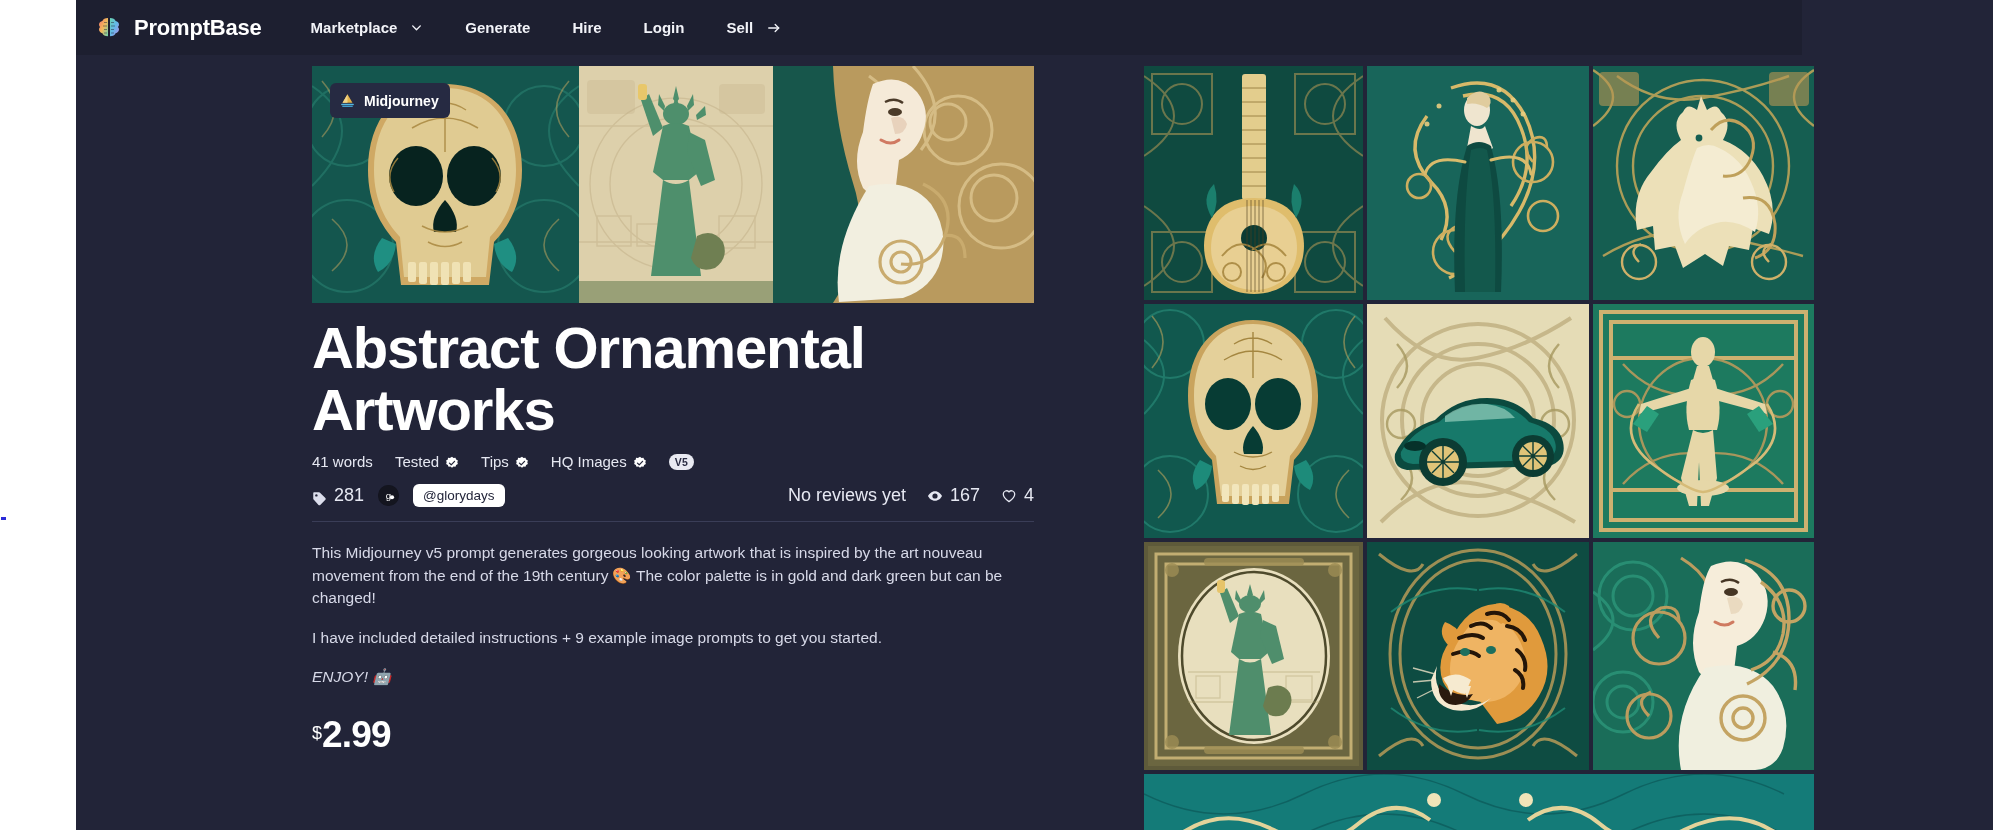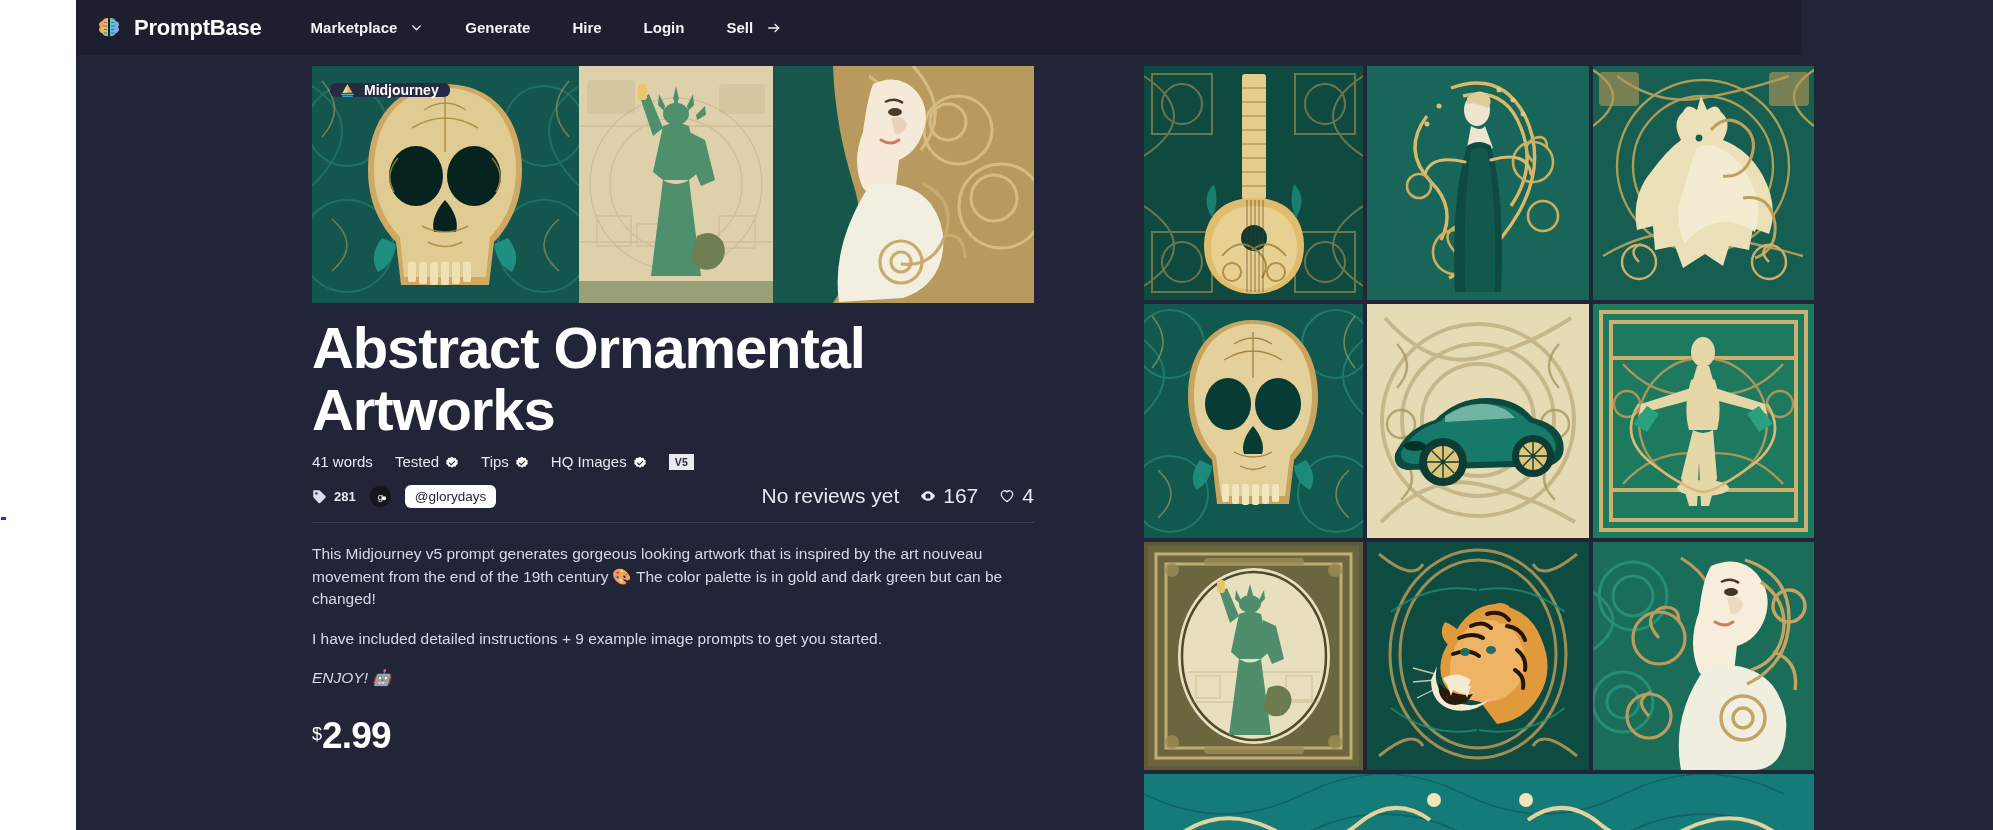--- a/index.html
+++ b/index.html
@@ -58,21 +58,21 @@
   .hero {
     position:relative; width:722px; height:237px; overflow:hidden;
     display:flex;
   }
   .hero-pane { height:237px; position:relative; overflow:hidden; }
   .hero-pane.p1 { width:267px; }
   .hero-pane.p2 { width:194px; }
   .hero-pane.p3 { width:261px; }
 
   .mj-badge {
-    position:absolute; left:18px; top:17px; height:14px;
+    position:absolute; left:18px; top:17px; height:35px;
     background:#262a42; border-radius:6px;
     display:flex; align-items:center; gap:8px; padding:0 11px 0 9px;
     z-index:5;
   }
   .mj-badge-label { color:#ffffff; font-size:14px; font-weight:bold; }
 
   .title {
     margin-top:14px;
     color:#ffffff; font-size:58px; font-weight:bold;
     letter-spacing:-1.1px; line-height:1.07;
@@ -80,39 +80,39 @@
   }
 
   .meta-row {
     margin-top:12px; display:flex; align-items:center; gap:22px;
     color:#e6e8f2; font-size:15px;
   }
   .meta-item { display:flex; align-items:flex-end; gap:6px; white-space:nowrap; }
   .verify-dot { width:14px; height:14px; flex:0 0 14px; }
   .ver-badge {
     background:#e9eaf2; color:#2a2c43; font-size:10.5px; font-weight:bold;
-    border-radius:0; padding:2px 6px; letter-spacing:0.3px;
+    border-radius:8px; padding:2px 6px; letter-spacing:0.3px;
   }
 
   .stats-row {
     margin-top:14px; display:flex; align-items:center;
     padding-bottom:14px; border-bottom:1px solid #3a3d57;
   }
   .stats-left { display:flex; align-items:center; gap:14px; }
-  .tag-count { display:flex; align-items:flex-end; gap:7px; color:#e6e8f2; font-size:13px;font-weight:bold; }
+  .tag-count { display:flex; align-items:flex-end; gap:7px; color:#e6e8f2; font-size:18px; }
   .avatar {
     width:21px; height:21px; border-radius:50%;
     background:#14151f; display:flex; align-items:center; justify-content:center;
     overflow:hidden;
   }
   .handle-chip {
     background:#ffffff; color:#23253a; font-size:13.5px; font-weight:500;
     border-radius:6px; padding:4px 10px; cursor:pointer;
   }
-  .stats-right { margin-left:auto; display:flex; align-items:center; gap:21px; color:#e6e8f2; font-size:21px; }
+  .stats-right { margin-left:auto; display:flex; align-items:center; gap:21px; color:#e6e8f2; font-size:18px; }
   .stat-ic { display:flex; align-items:center; gap:7px; }
 
   .desc { margin-top:20px; color:#d7d9e8; font-size:15.5px; line-height:1.45; }
   .desc p { margin-bottom:17px; }
   .desc p:last-child { margin-bottom:0;font-style:italic; }
 
   .price {
     margin-top:28px; color:#ffffff; font-weight:bold;
     display:flex; align-items:flex-start;
     font-family:"Liberation Sans", sans-serif;

